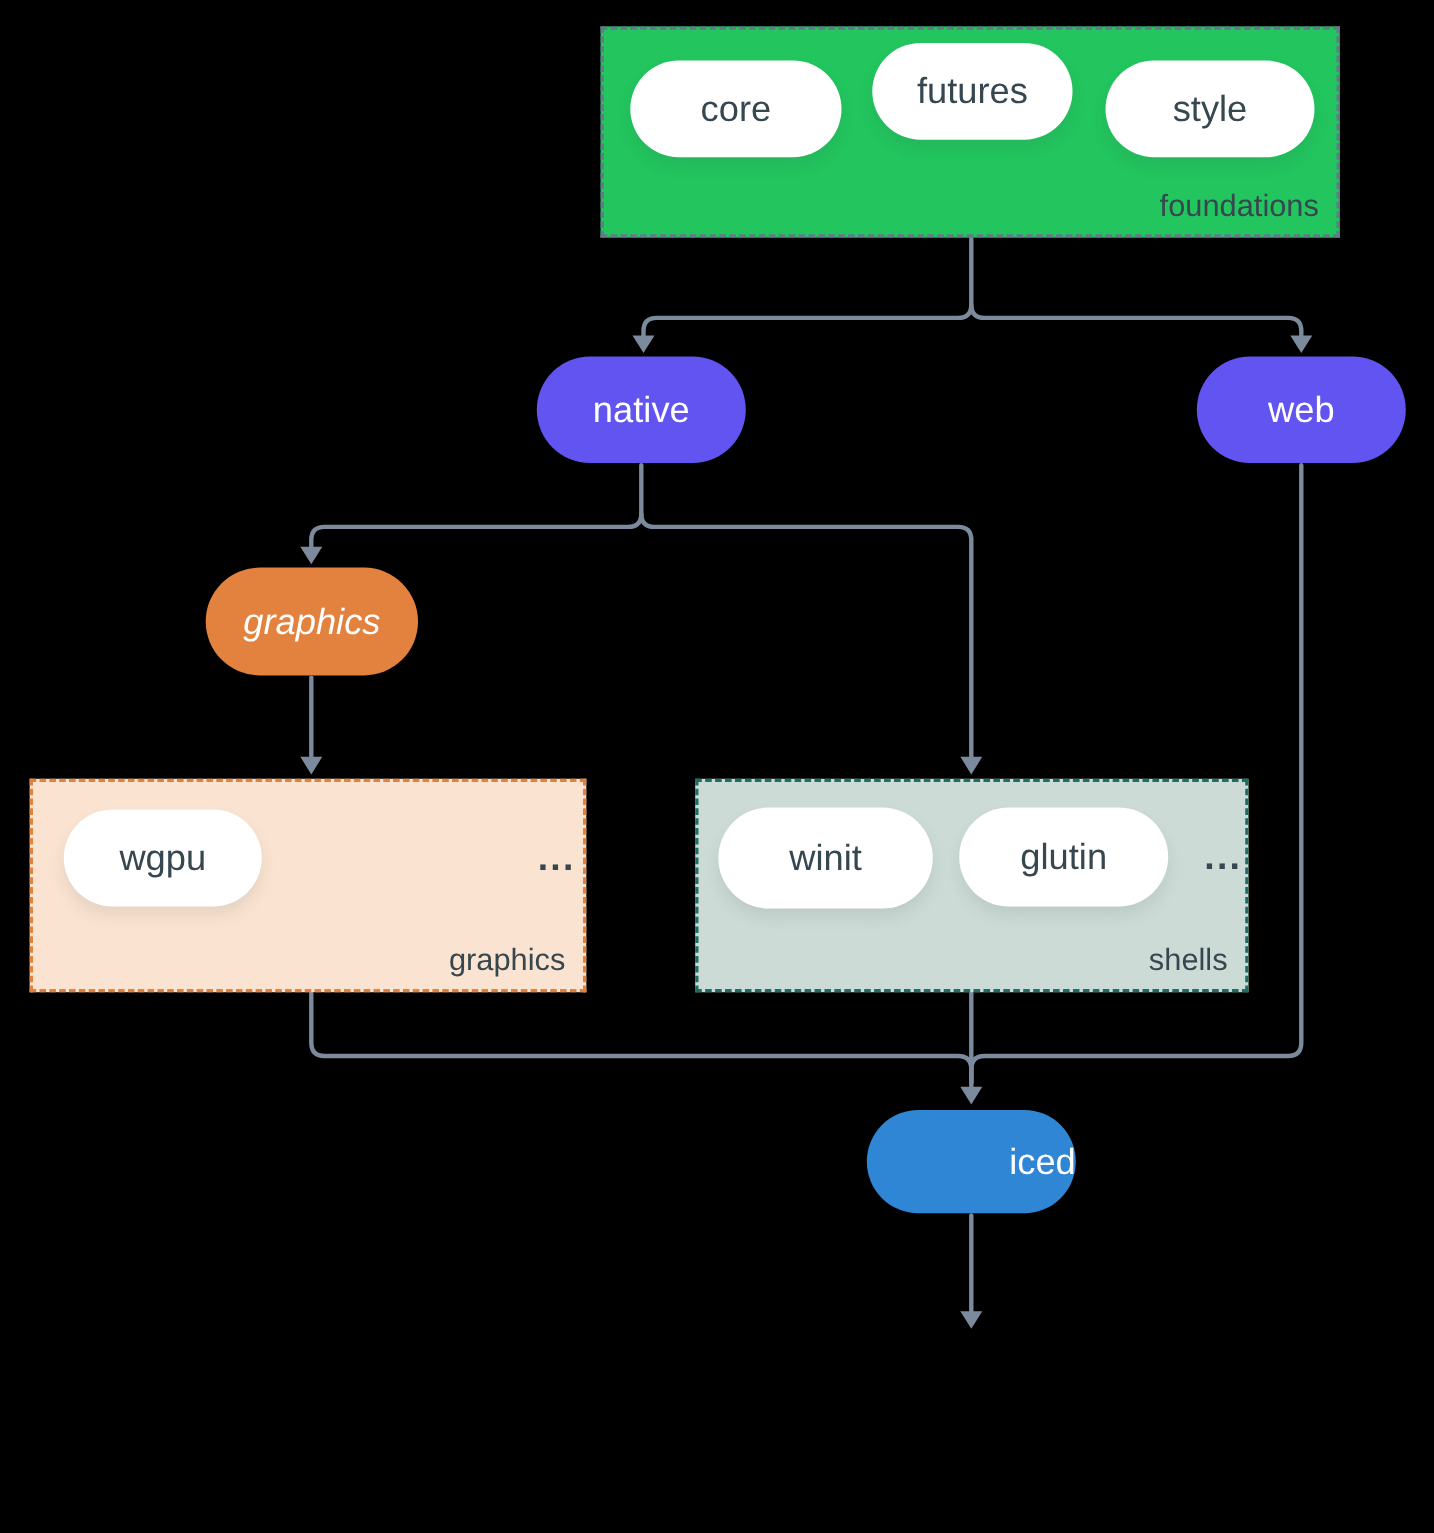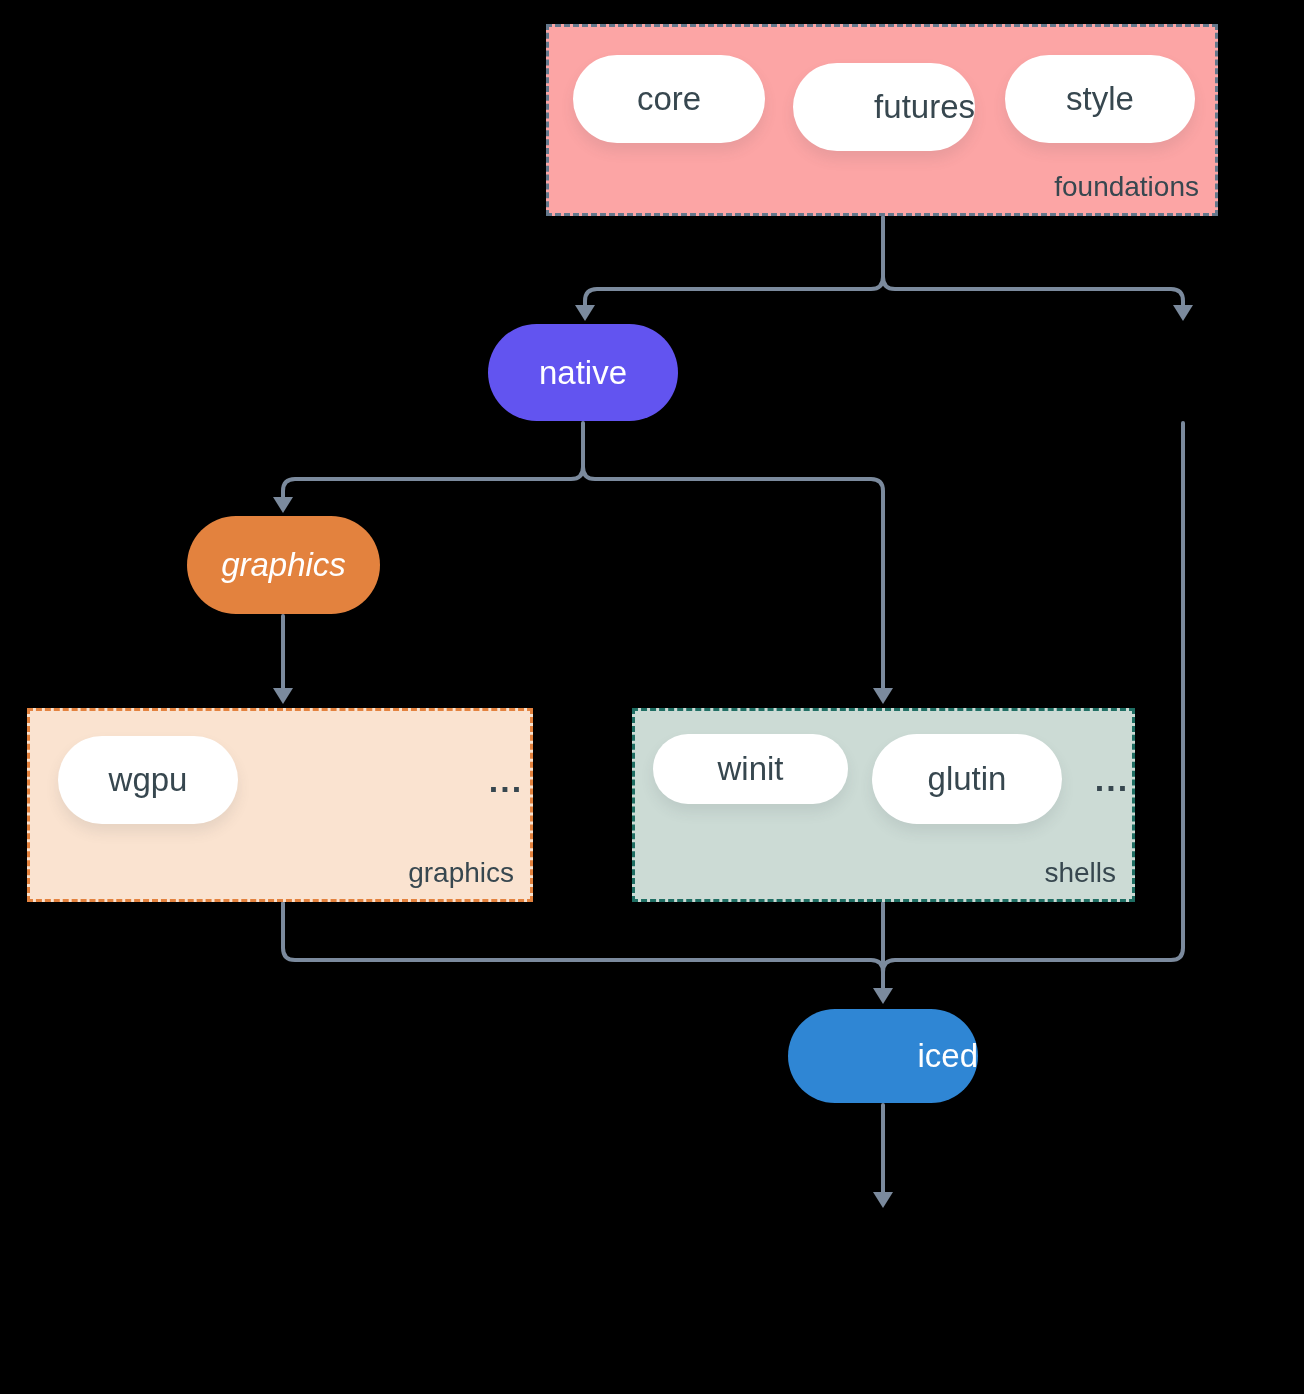--- a/index.html
+++ b/index.html
@@ -2,34 +2,34 @@
 <html><head>
 <meta charset="utf-8">
 <style>
   html,body{margin:0;padding:0;background:#000;}
   body{font-family:"Liberation Sans","DejaVu Sans",sans-serif;}
   .canvas{position:relative;width:1304px;height:1394px;background:#000;overflow:hidden;}
   .arrows{position:absolute;left:0;top:0;width:1304px;height:1394px;pointer-events:none;}
 
   
   .group{position:absolute;box-sizing:border-box;}
-  .group-foundations{left:546px;top:24px;width:672px;height:192px;background:#fca5a5;border:3px dashed #64788c;}
+  .group-foundations{left:546px;top:24px;width:672px;height:192px;background:#22c55e;border:3px dashed #64788c;}
   .group-renderers{left:27px;top:708px;width:506px;height:194px;background:#fae3d0;border:3px dashed #e3823e;}
   .group-shells{left:632px;top:708px;width:503px;height:194px;background:#ccdbd5;border:3px dashed #1f6e63;}
   .group-label{position:absolute;right:16px;bottom:10px;font-size:28px;color:#37474f;}
 
   
   .pill{position:absolute;background:#fff;border-radius:46px;display:flex;align-items:center;justify-content:center;
         font-size:33px;color:#37474f;box-shadow:0 8px 14px rgba(60,70,80,0.10);}
   .p-core    {left:24px;top:28px;width:192px;height:88px;}
-  .p-futures {left:244px;top:36px;width:182px;height:88px;justify-content:flex-end;}
+  .p-futures {left:244px;top:12px;width:182px;height:88px;}
   .p-style   {left:456px;top:28px;width:190px;height:88px;}
   .p-wgpu    {left:28px;top:25px;width:180px;height:88px;}
   .p-glow    {left:236px;top:25px;width:190px;height:88px;}
-  .p-winit   {left:18px;top:23px;width:195px;height:70px;}
+  .p-winit   {left:18px;top:23px;width:195px;height:92px;}
   .p-glutin  {left:237px;top:23px;width:190px;height:90px;}
   .ellipsis{position:absolute;font-size:34px;font-weight:700;color:#37474f;letter-spacing:2px;}
   .e-renderers{left:448px;top:25px;width:56px;height:88px;display:flex;align-items:center;justify-content:center;}
   .e-shells{left:452px;top:23px;width:50px;height:90px;display:flex;align-items:center;justify-content:center;}
 
   
   .node{position:absolute;border-radius:50px;display:flex;align-items:center;justify-content:center;
         color:#fff;font-size:33px;}
   .n-native  {left:488px;top:324px;width:190px;height:97px;background:#6254f0;justify-content:center;}
   .n-web     {left:1088px;top:324px;width:190px;height:97px;background:#6254f0;}
@@ -79,20 +79,23 @@
     </div>
     <div class="pill p-style">
       <span>style</span>
     </div>
     <div class="group-label">foundations</div>
   </div>
 
   <div class="node n-native">
     <span>native</span>
   </div>
+  <div class="node n-web">
+    <span>web</span>
+  </div>
 
   <div class="node n-graphics">
     <span>graphics</span>
   </div>
 
   <div class="group group-renderers">
     <div class="pill p-wgpu">
       <span>wgpu</span>
     </div>
     <div class="ellipsis e-renderers">...</div>

